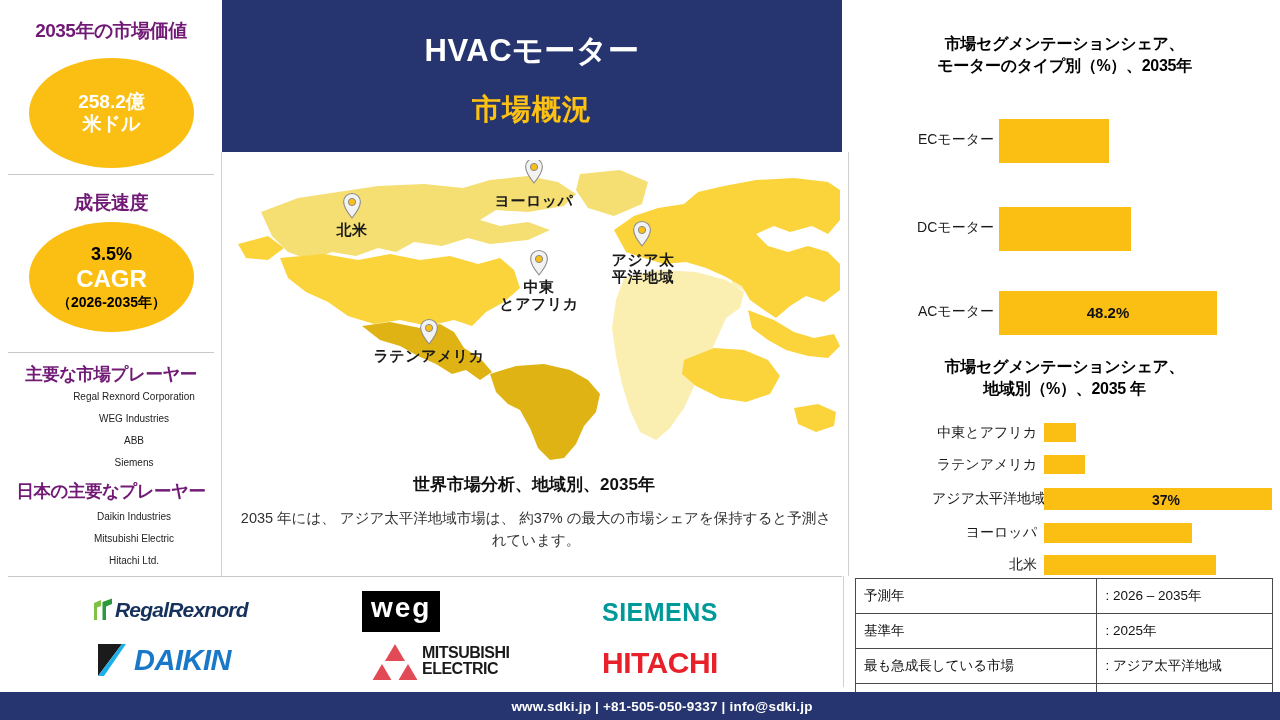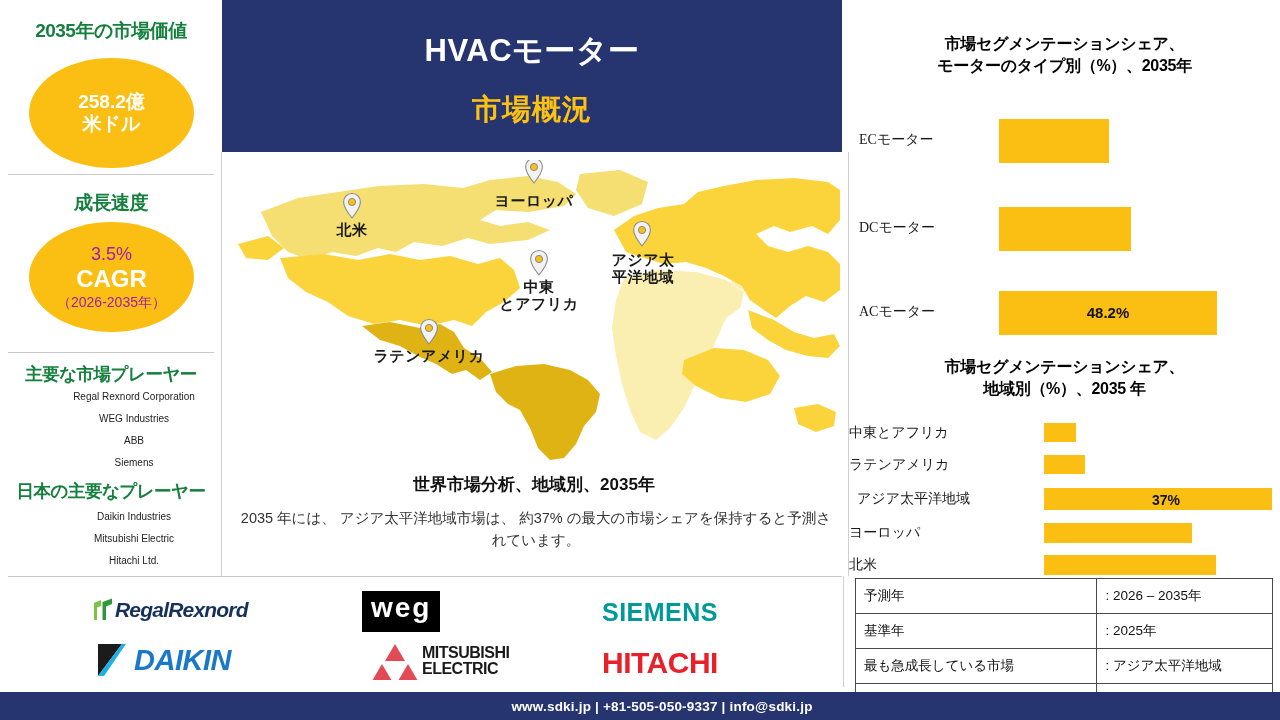--- a/index.html
+++ b/index.html
@@ -15,32 +15,32 @@
   .left-col {
     position: absolute; left: 0; top: 0; width: 222px; height: 687px;
     background: #fff;
   }
   .lc-divider {
     position: absolute; left: 8px; width: 206px; height: 1px;
     background: #c9c9c9;
   }
   .lc-heading {
     position: absolute; left: 0; width: 222px;
-    text-align: center; font-weight: bold; color: #15803d;
+    text-align: center; font-weight: bold; color: #701a75;
     letter-spacing: -0.5px;
   }
   .bubble {
     position: absolute; border-radius: 50%;
     background: #FBBF14;
     display: flex; flex-direction: column;
     align-items: center; justify-content: center;
     text-align: center; line-height: 1.18;
   }
   .bubble-white { color: #ffffff; font-weight: bold; }
-  .bubble-dark  { color: #a21caf; font-weight: normal; }
+  .bubble-dark  { color: #000000; font-weight: bold; }
 
   .player-line {
     position: absolute; left: 0; width: 268px; text-align: center;
     font-size: 10px; color: #222;
     font-family: "Liberation Sans", "DejaVu Sans", sans-serif;
   }
 
   
   .header-band {
     position: absolute; left: 222px; top: 0; width: 620px; height: 152px;
@@ -86,22 +86,22 @@
   .vsep {
     position: absolute; width: 1px; background: #d0d0d0;
   }
   .right-col { position: absolute; left: 849px; top: 0; width: 431px; height: 687px; margin-top: 15px; }
   .chart-title {
     position: absolute; width: 431px; text-align: center;
     font-weight: bold; color: #000; font-size: 16px; line-height: 1.35;
     white-space: pre-line; letter-spacing: -0.3px;
   }
   .bar-label {
-    position: absolute; color: #1a1a1a;
-    font-family: Liberation Serif, serif;
+    position: absolute; text-align: right; color: #1a1a1a;
+    font-family: Liberation Sans, sans-serif;
   }
   .bar {
     position: absolute; background: #FBBF14;
   }
   .bar-value {
     position: absolute; font-weight: bold; color: #111;
     text-align: center;
   }
 
   

